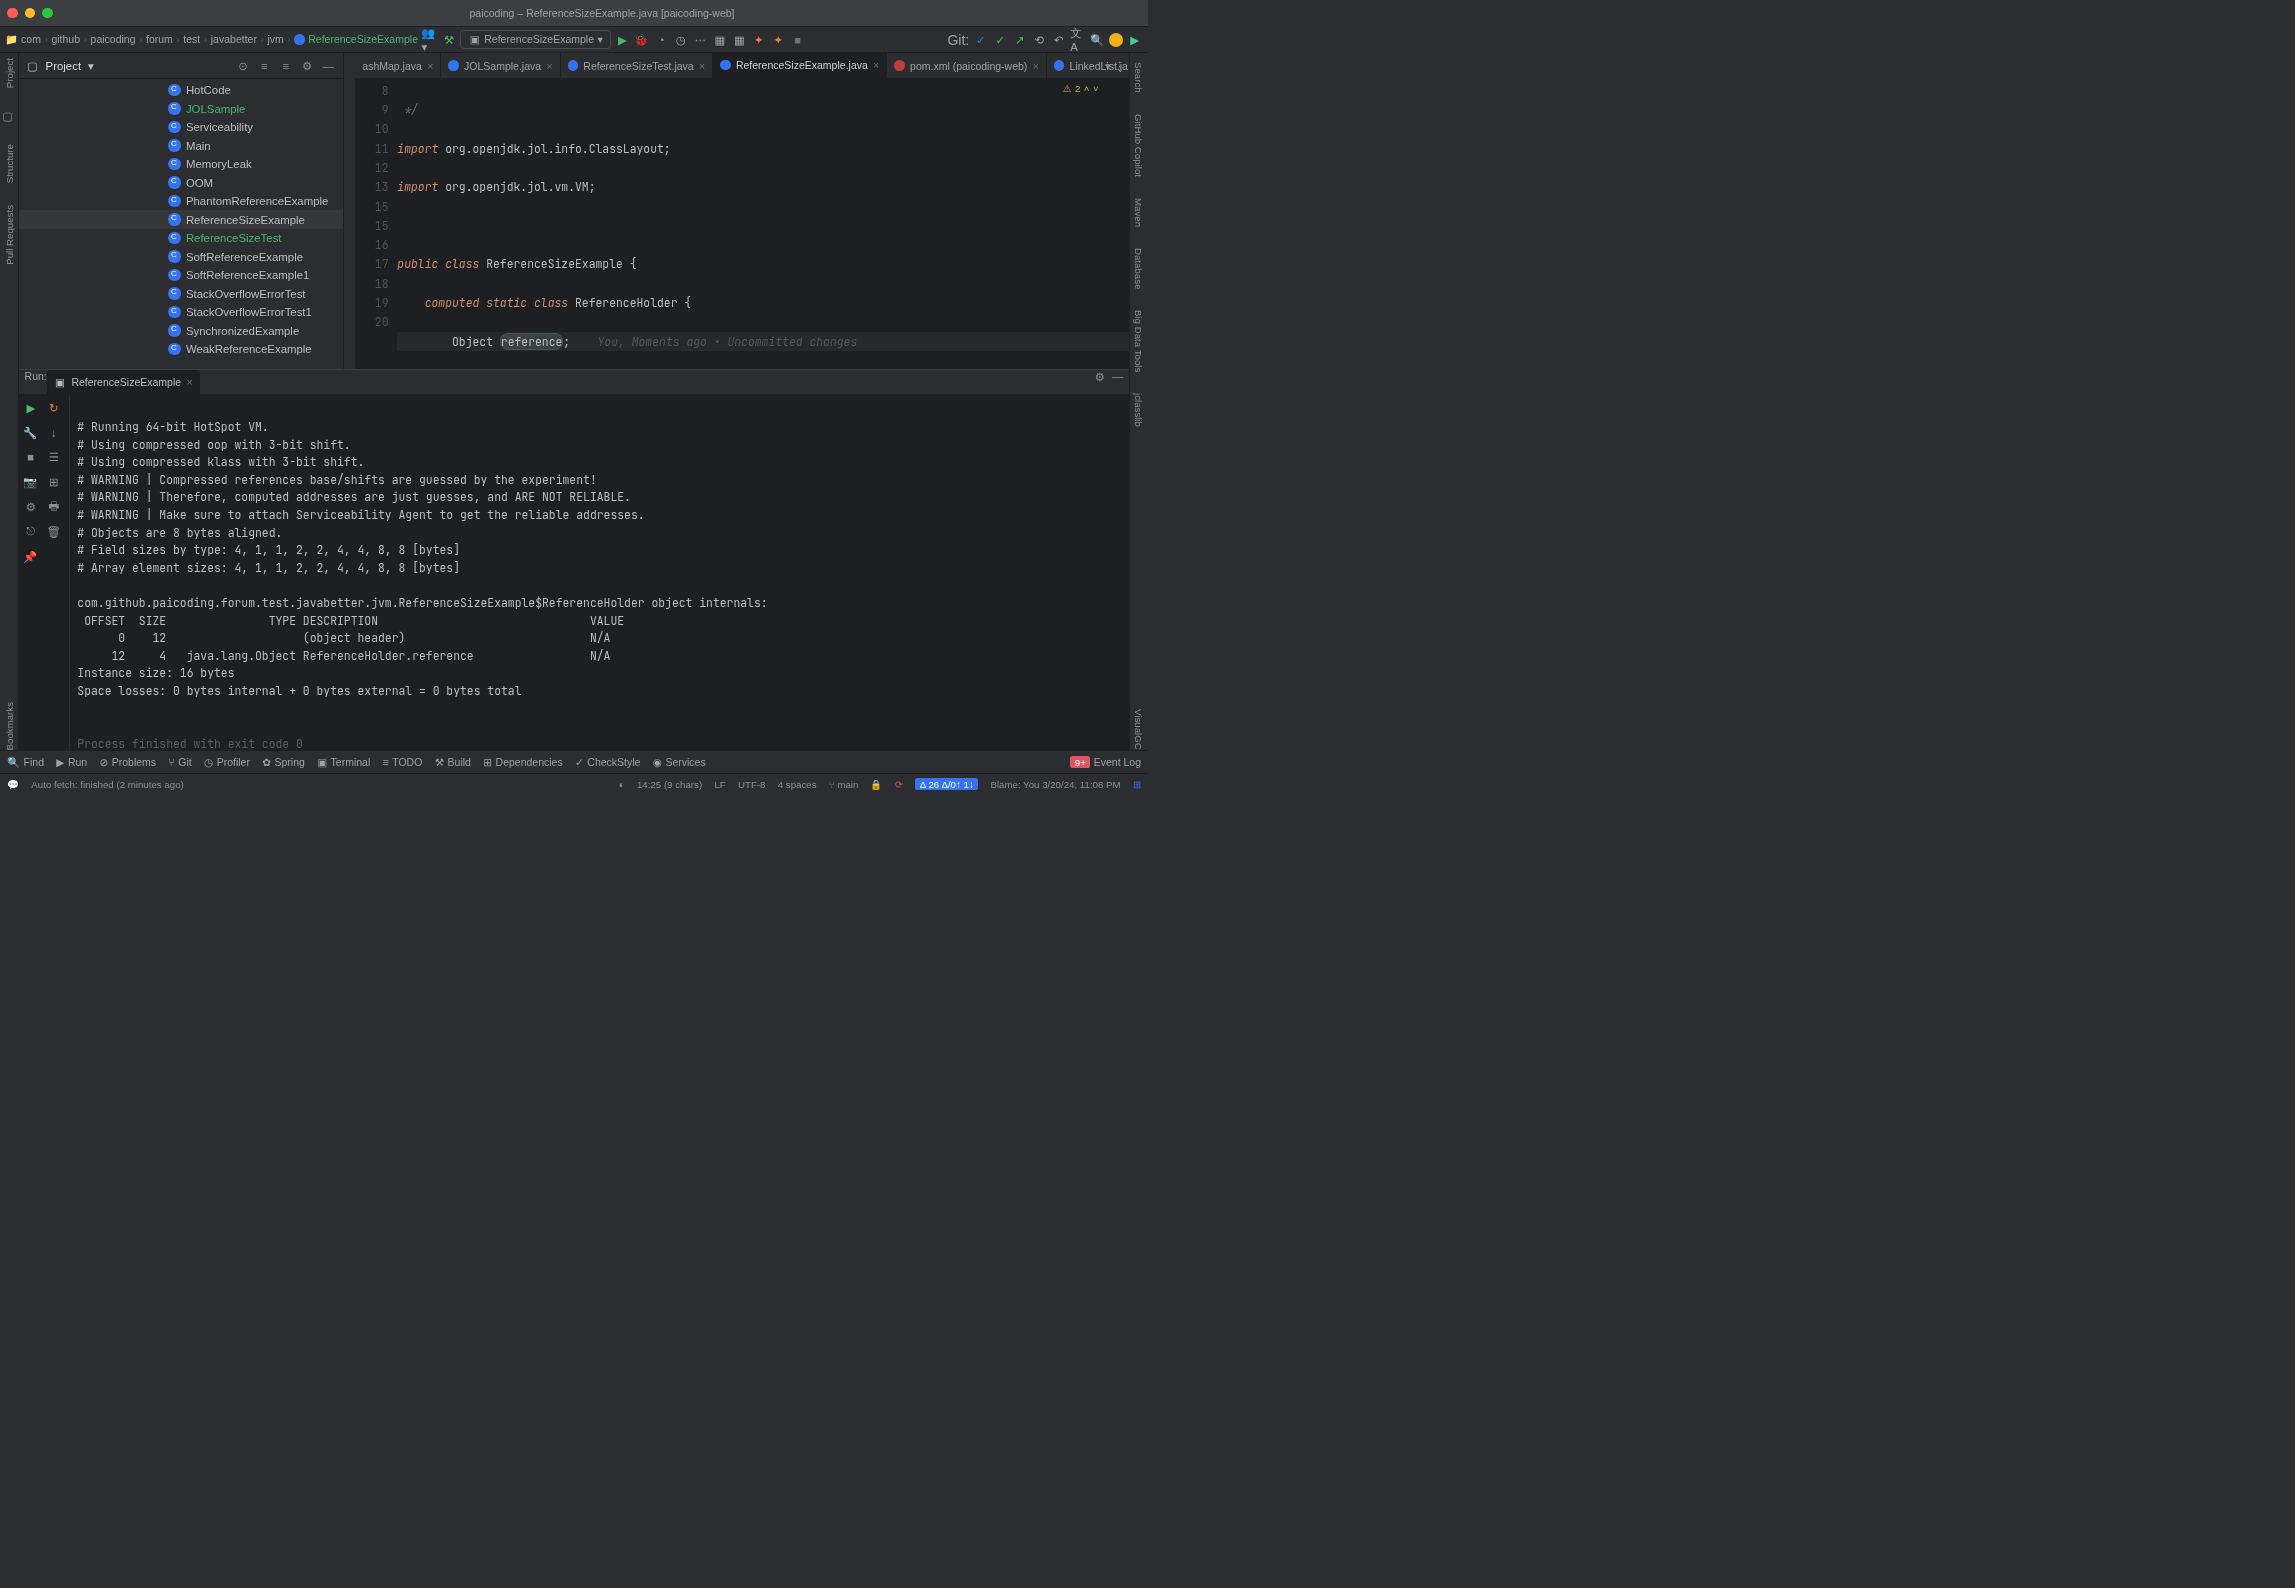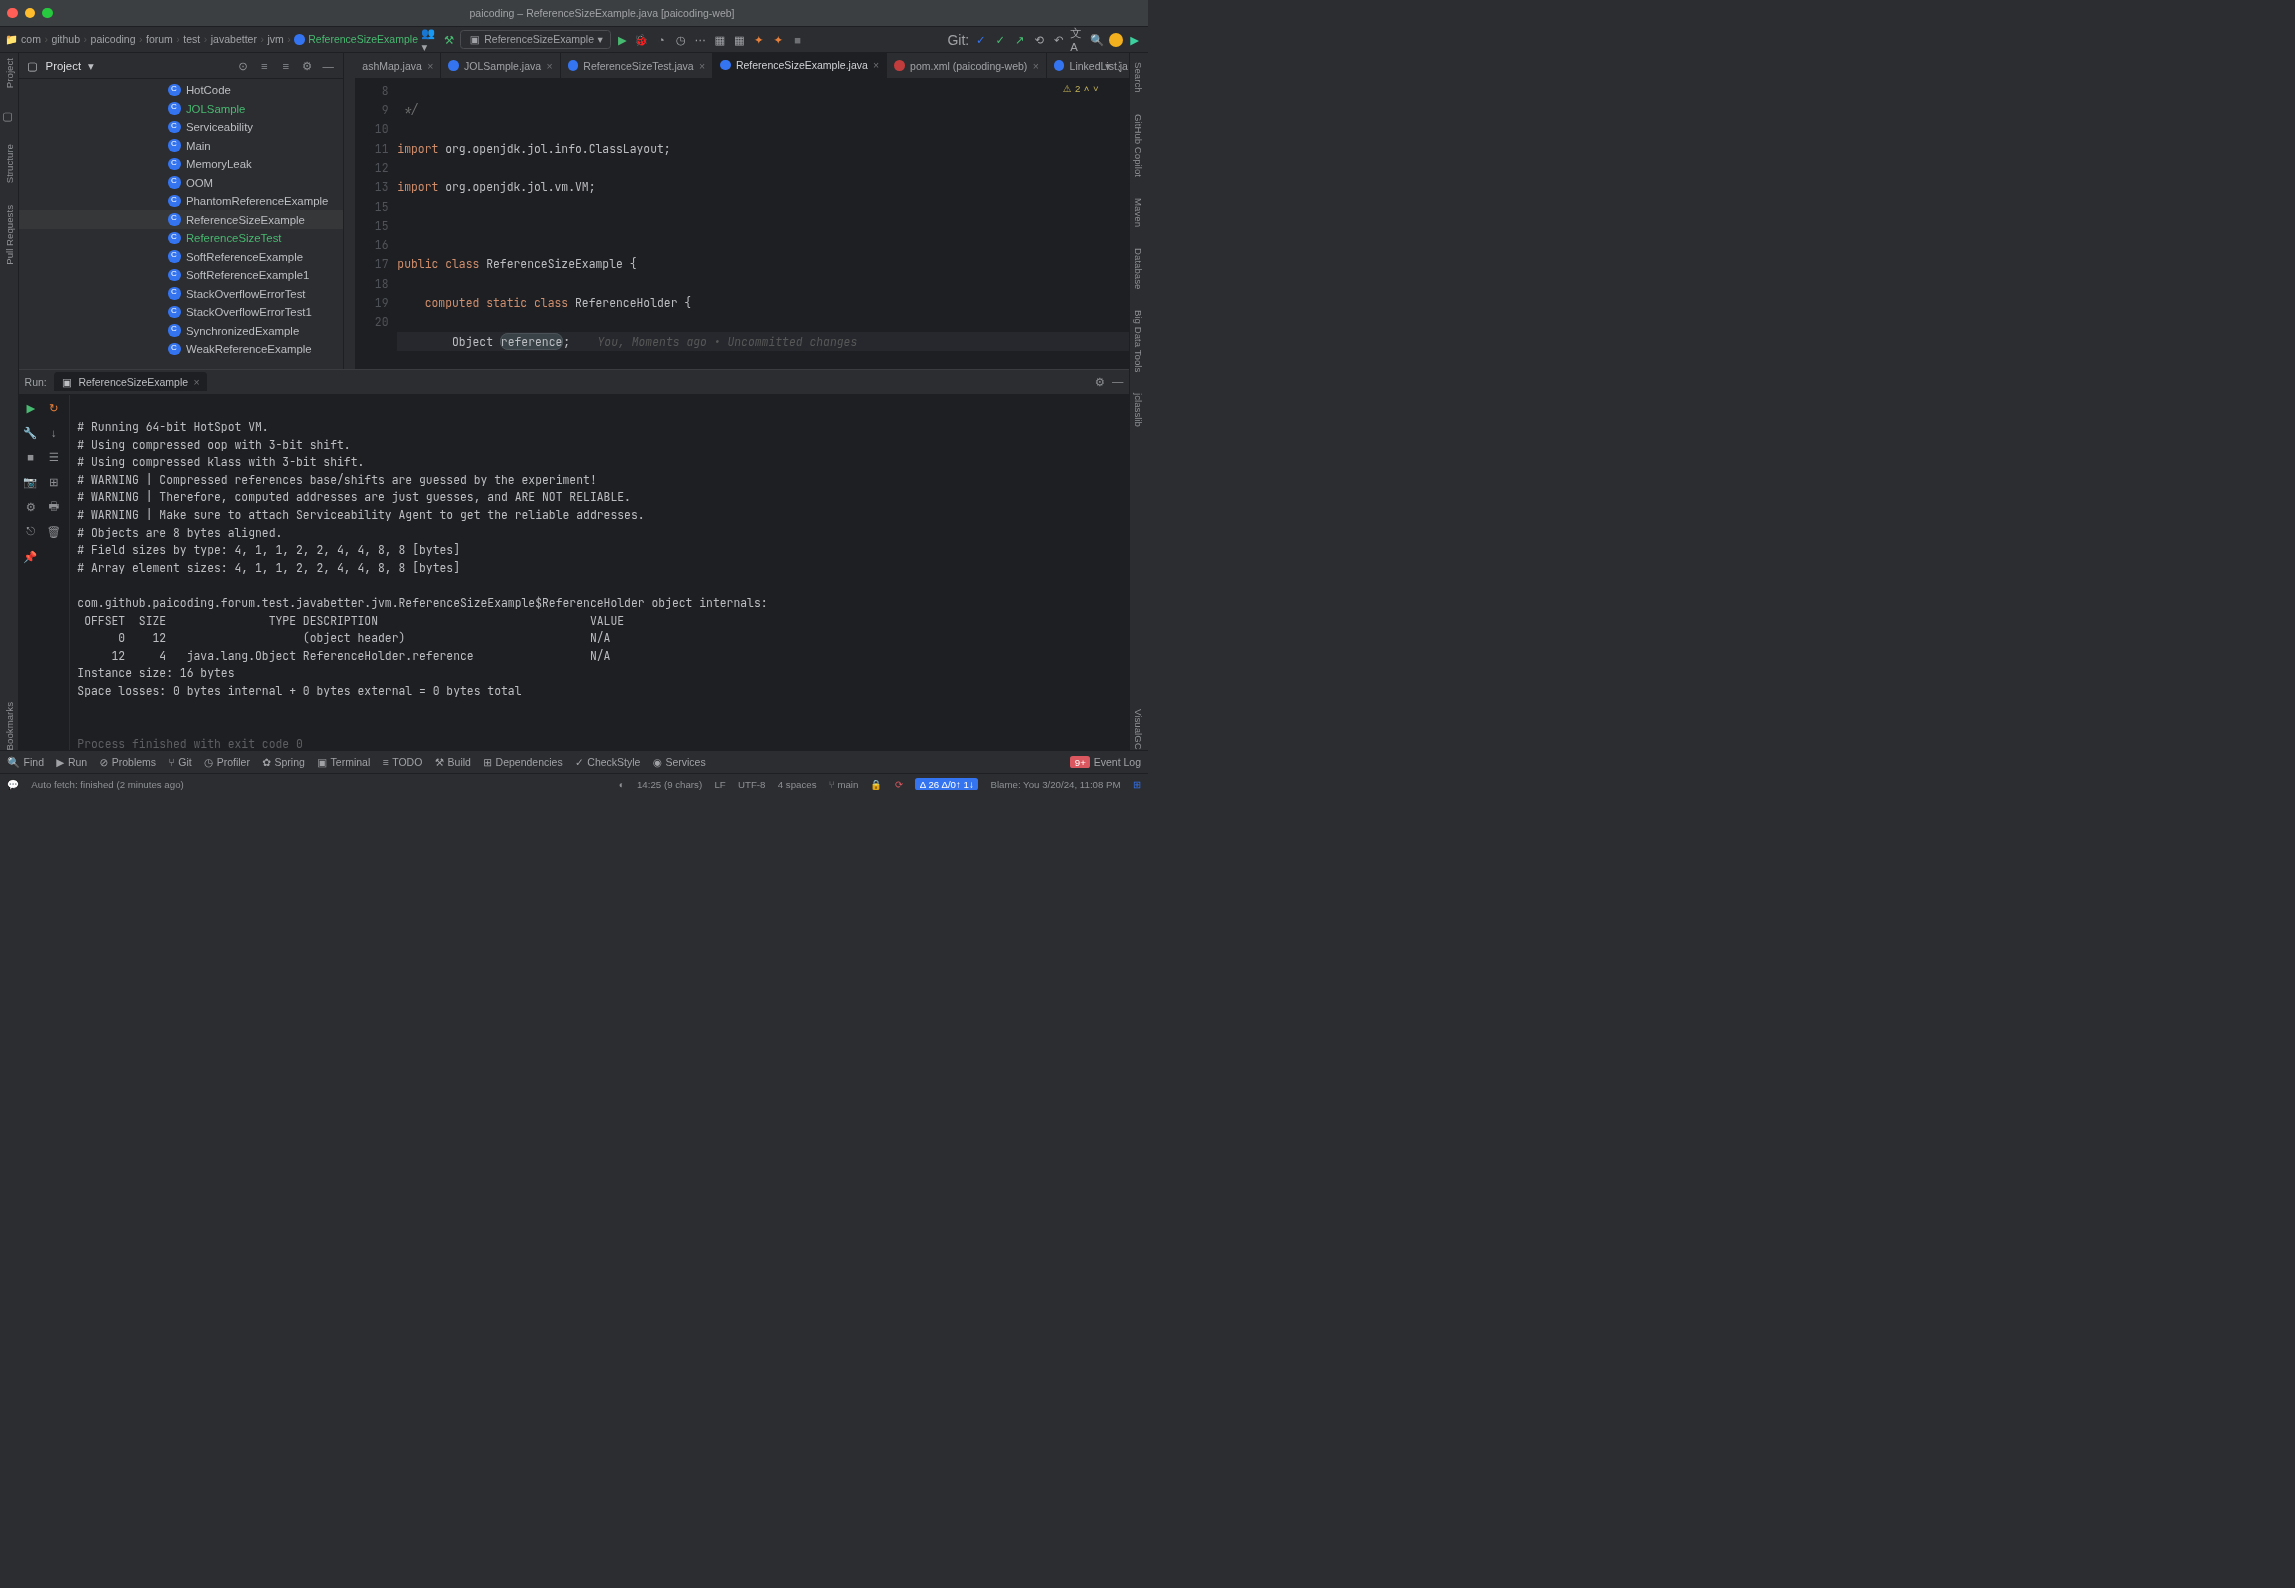--- a/index.html
+++ b/index.html
@@ -107,32 +107,32 @@
 .code-area { flex: 1; display: flex; overflow: hidden; position: relative; }
 .gutter { width: 42px; background: #1e1f22; text-align: right; padding: 1.8px 8.8px 1.8px 0; color: #4f5258; font-family: "JetBrains Mono", "Menlo", monospace; font-size: 11.4px; line-height: 19.3px; }
 .gutter-line { height: 19.3px; position: relative; }
 .gutter-run::before { content: "▶"; position: absolute; left: -8.8px; color: #48b970; font-size: 8.8px; }
 .code {
   flex: 1; padding: 1.8px 0; font-family: "JetBrains Mono", "Menlo", monospace;
   font-size: 11.4px; line-height: 19.3px; white-space: pre; overflow: hidden;
 }
 .cl { height: 19.3px; }
 .cl.hl { background: #26282d; }
-.k { color: #cf8e6d; }
+.k { color: #cf8e6d; font-style: italic; }
 .c { color: #6e6e6e; font-style: italic; }
 .t { color: #bcbec2; }
 .box { background: #384247; border: 0.9px solid #4b5257; border-radius: 8px; }
 .hint { color: #575757; font-style: italic; }
 .warn-ind { position: absolute; top: 3.5px; right: 30px; font-size: 9.7px; color: #c4b35a; display: flex; align-items: center; gap: 3.5px; }
 
 
 .run-panel { flex: 1; display: flex; flex-direction: column; background: #1e1f22; border-top: 0.9px solid #3a3c40; overflow: hidden; }
 .run-hdr {
-  height: 24.6px; display: flex; align-items: center; background: #2b2d30;
-  border-bottom: 0.9px solid #1e1f22; padding: 0 5.3px; gap: 7px;
+  height: 24.6px; display: flex; background: #2b2d30;
+  border-bottom: 0.9px solid #1e1f22; padding: 0 5.3px; 
 }
 .run-lbl { font-size: 10.5px; color: #a0a2a6; }
 .run-tab { display: flex; align-items: center; gap: 5.3px; font-size: 10.5px; padding: 3.5px 7px; background: #1e1f22; border-radius: 3.5px 3.5px 0 0; }
 .run-tools { margin-left: auto; display: flex; gap: 7px; color: #8e9094; }
 
 .run-body { flex: 1; display: flex; overflow: hidden; }
 .run-toolbar {
   width: 51px; display: flex; flex-direction: column; padding: 5.3px 3.5px; gap: 8.8px;
   border-right: 0.9px solid #2b2d30;
 }

